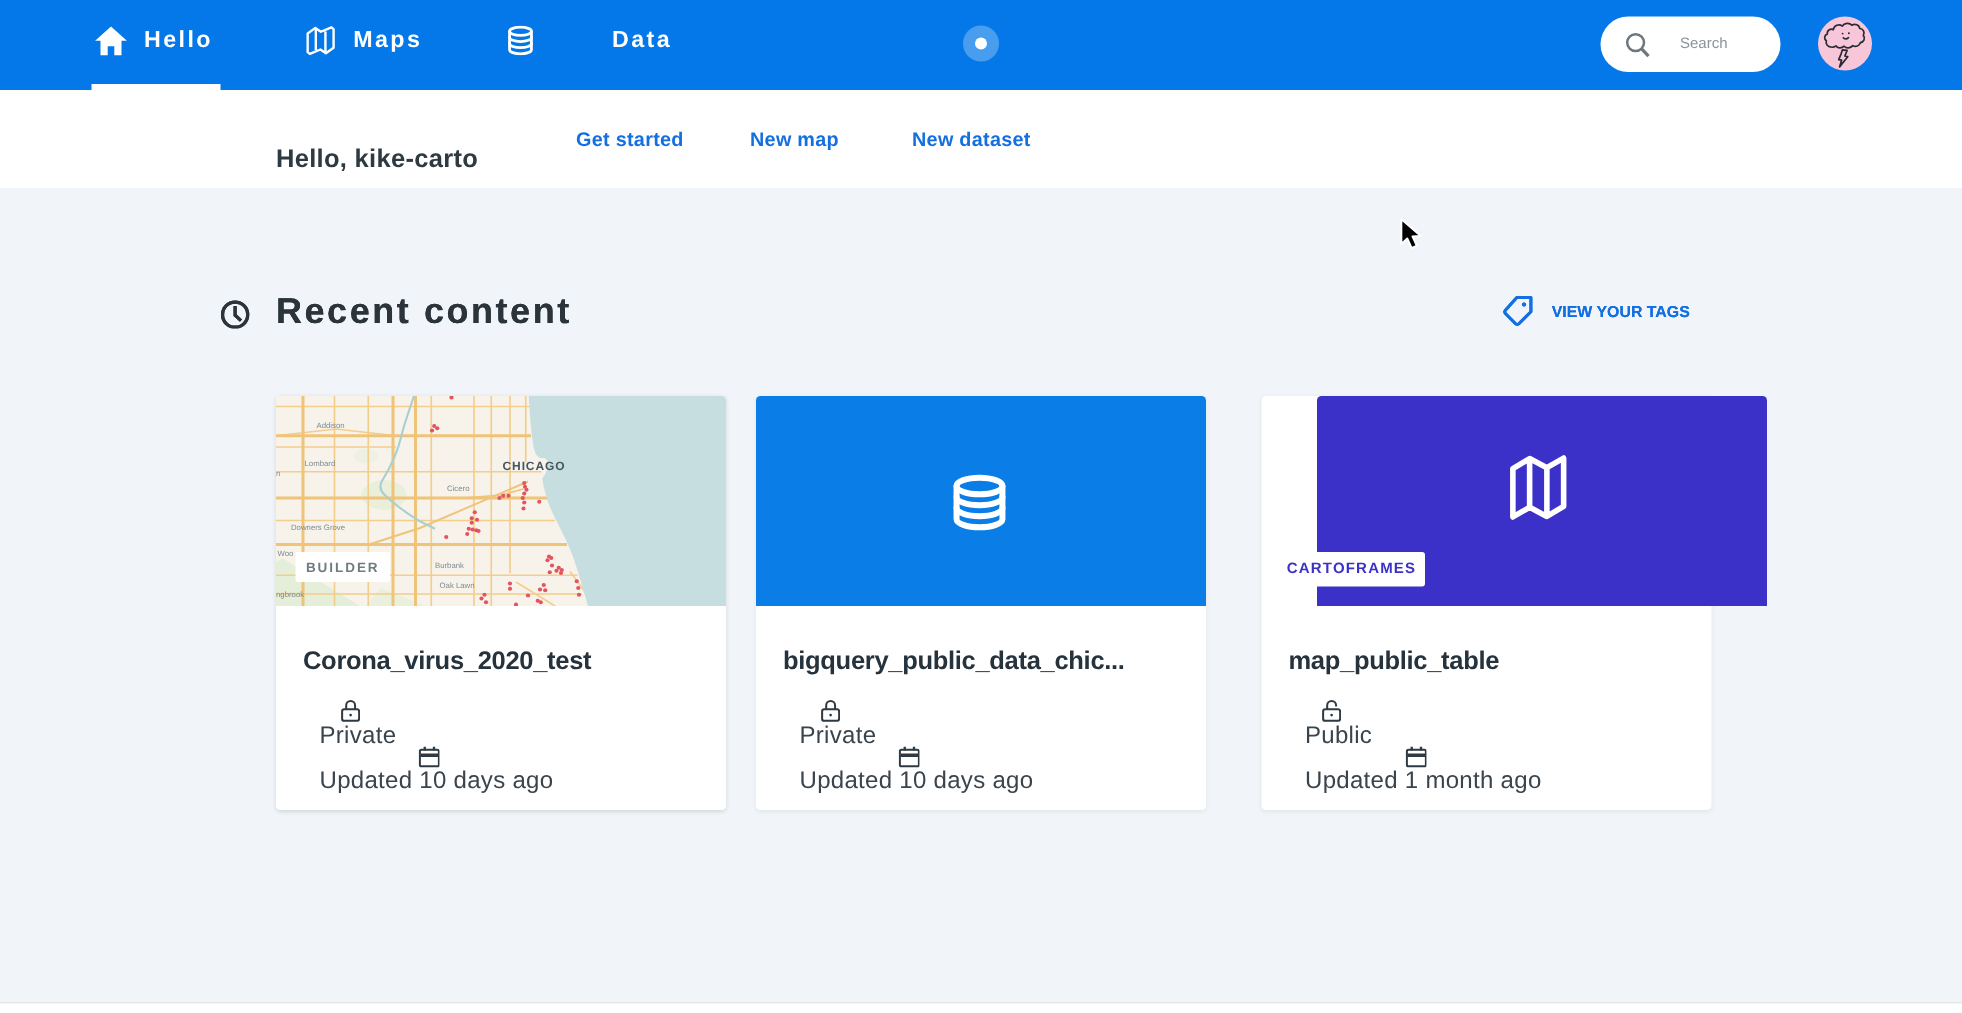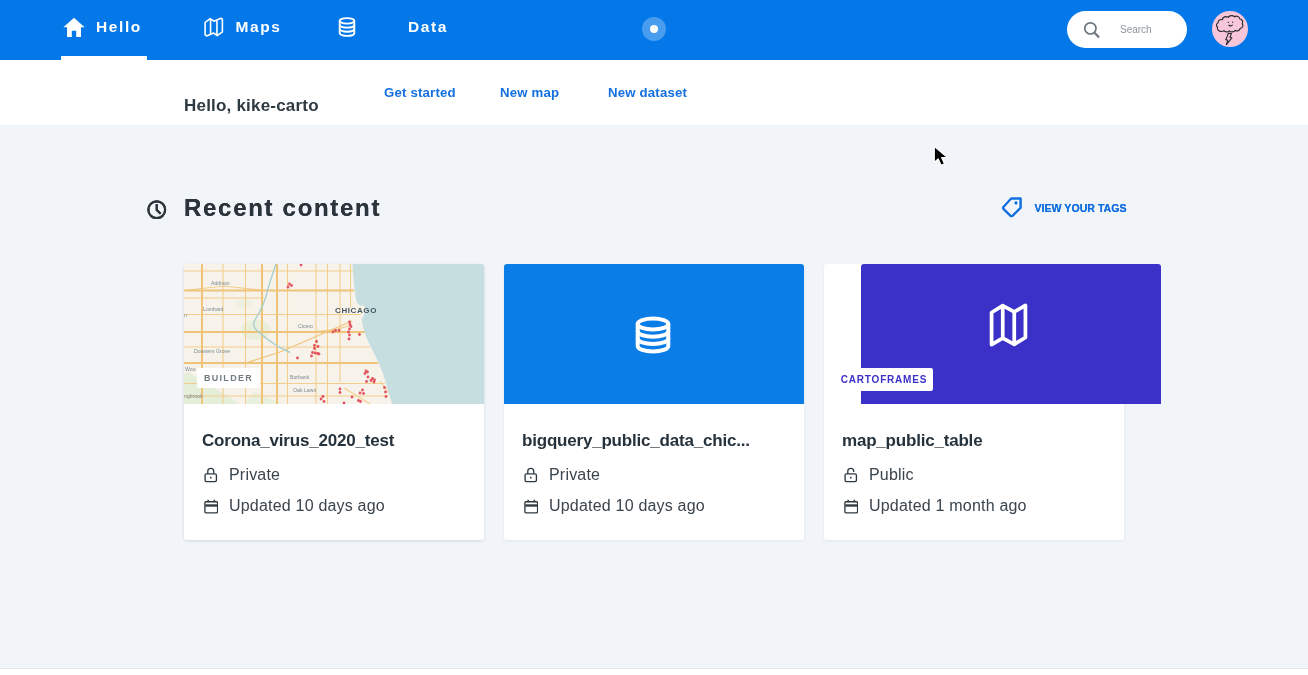--- a/index.html
+++ b/index.html
@@ -34,21 +34,21 @@
 
 .card { position:absolute; top:264px; width:300px; height:276px; background:#fff; border-radius:3px; box-shadow:0 1px 3px rgba(44,58,70,.08); }
 .chead { position:relative; width:300px; height:140px; border-radius:3px 3px 0 0; overflow:hidden; }
 .chead.blue { background:#0b7de6; }
 .chead.purple { background:#3b31c9; }
 .cicon { position:absolute; }
 .badge { position:absolute; background:#fff; border-radius:2px; display:flex; align-items:center; justify-content:center; font-weight:bold; }
 .builderbadge { left:13px; top:104px; width:63px; height:20px; font-size:9px; letter-spacing:1.3px; color:#717c80; }
 .cfbadge { left:11px; top:104px; width:98px; height:23px; font-size:10px; letter-spacing:.8px; color:#3b31c9; }
 .ctitle { position:absolute; left:18px; top:167px; font-size:17px; font-weight:bold; color:#26323c; letter-spacing:-.2px; }
-.crow { position:absolute; left:19px; display:flex; align-items:center; }
+.crow { position:absolute; left:19px; display:flex; align-items:center;flex-direction:column; }
 .ib { width:16px; display:flex; justify-content:center; font-style:normal; }
 .crow svg { display:block; }
 .crow span { margin-left:10px; font-size:16px; letter-spacing:.2px; color:#3a444c; }
 .row1 { top:202px; }
 .row2 { top:233px; }
 
 
 .footer { position:absolute; left:0; top:668px; width:1308px; height:7px; background:#fff; border-top:1px solid #e3e7ea; }
 
 .cursor { position:absolute; left:933.4px; top:145px; }
@@ -410,21 +410,21 @@
         <svg width="14.5" height="15" viewBox="0 0 16 16" fill="none" stroke="#2f3a42" stroke-width="1.5">
           <rect x="1" y="2.8" width="14" height="12.2" rx="1.2"></rect>
           <path d="M1.4 6.9 H14.6" stroke-width="2.6"></path>
           <path d="M4.6 0.6 V3.4 M11.4 0.6 V3.4" stroke-width="1.7"></path>
         </svg>
       </i>
     <span>Updated 10 days ago</span>
   </div>
 </div>
 
-<div class="card" style="left:824px;padding-left:37px;">
+<div class="card" style="left:841px;padding-left:37px;">
   <div class="chead purple">
     <svg class="cicon" style="left:126.5px;top:39px;" width="41" height="44" viewBox="0 0 24 26" fill="none" stroke="#fff" stroke-width="2.2" stroke-linejoin="round">
         <path d="M2 5.6 L8.6 1.6 L15.4 5.2 L22 1.4 V20.4 L15.4 24.4 L8.6 20.8 L2 24.6 Z M8.6 1.6 V20.8 M15.4 5.2 V24.4"></path>
       </svg>
   </div>
   <div class="badge cfbadge">CARTOFRAMES</div>
   <div class="ctitle">map_public_table</div>
   <div class="crow row1">
     <i class="ib">
         <svg width="13.5" height="16" viewBox="0 0 15 17" fill="none" stroke="#2f3a42" stroke-width="1.5">

